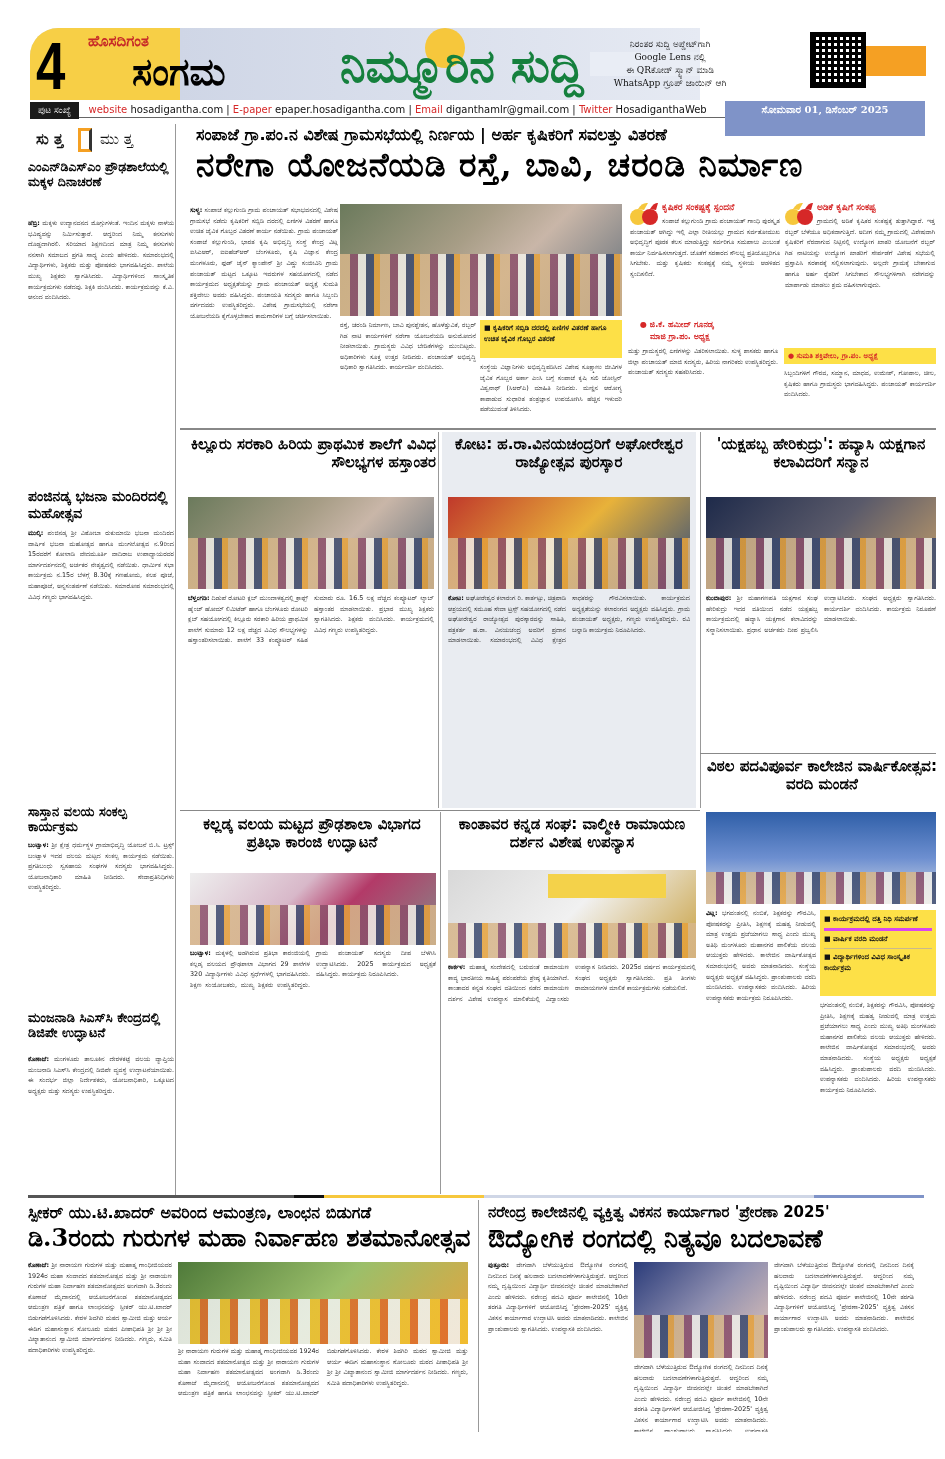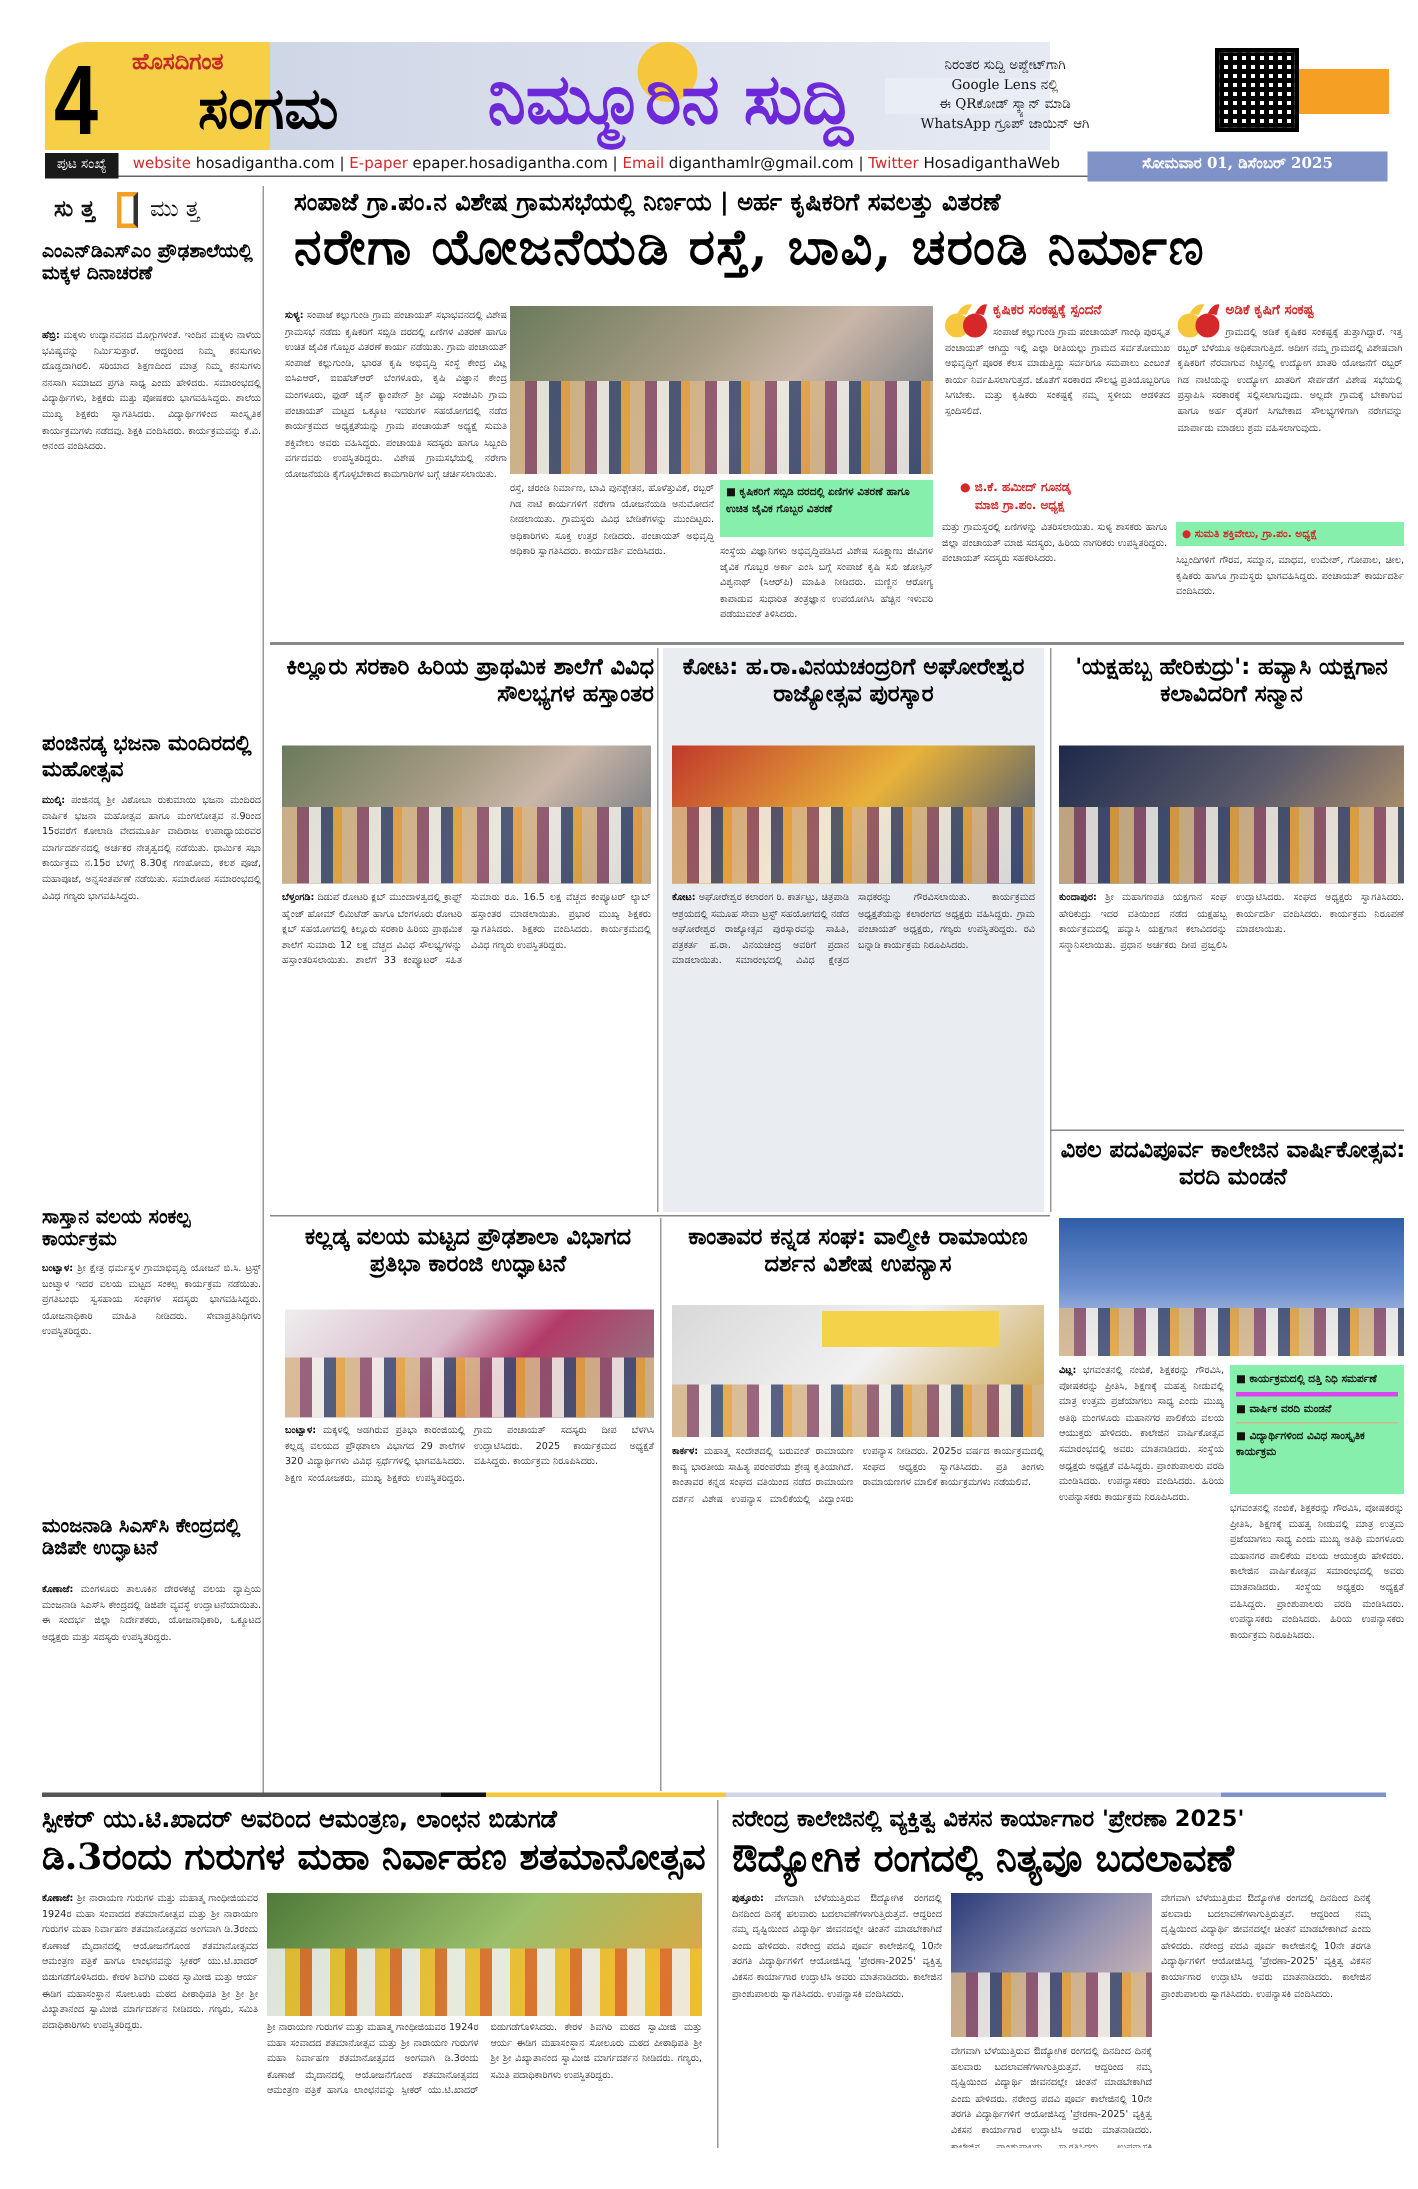--- a/index.html
+++ b/index.html
@@ -8,40 +8,40 @@
   
   .mast { left: 30px; top: 28px; width: 880px; height: 72px; border-radius: 28px 0 0 0; overflow: hidden; background: #d4dbe9; }
   .mast-yellow { left: 0; top: 0; width: 150px; height: 72px; background: #f7cf46; }
   .mast-bg2 { left: 150px; top: 0; width: 520px; height: 72px; background: linear-gradient(90deg,#cfd6e6,#e6eaf3); }
   .mast-white { left: 670px; top: 0; width: 210px; height: 72px; background: #fff; }
   .mast-band { left: 560px; top: 24px; width: 260px; height: 24px; background: #e9edf5; }
   .page-no { left: 6px; top: 2px; font-size: 66px; font-weight: bold; font-family: "Liberation Sans", sans-serif; line-height: 72px; color: #000; transform: scaleX(0.8); transform-origin: left; }
   .brand-small { left: 58px; top: 4px; font-size: 15px; font-weight: bold; color: #c62828; }
   .brand-big { left: 56px; top: 18px; font-size: 38px; font-weight: bold; color: #000; line-height: 52px; margin-left: 46px; }
   .sun { left: 395px; top: 0px; width: 40px; height: 40px; border-radius: 50%; background: #f6c73c; }
-  .section-title { left: 295px; top: 10px; font-size: 46px; font-weight: bold; font-family: "DejaVu Serif", serif; color: #6d28d9; line-height: 56px; }
+  .section-title { left: 310px; top: 10px; font-size: 46px; font-weight: bold; font-family: "DejaVu Serif", serif; color: #15803d; line-height: 56px; }
   .promo { left: 555px; top: 10px; width: 170px; font-size: 9px; text-align: center; line-height: 13px; font-family: "DejaVu Serif", serif; }
   .qr { left: 780px; top: 4px; width: 56px; height: 56px; background:
       repeating-linear-gradient(0deg,#000 0 3px,#fff 3px 6px),
       repeating-linear-gradient(90deg,#000 0 3px,#fff 3px 6px); background-blend-mode: multiply; border: 3px solid #000; }
   .orange-box { left: 866px; top: 46px; width: 60px; height: 30px; background: #f5a023; }
   .infobar { left: 30px; top: 101px; width: 700px; height: 17px; font-size: 10px; line-height: 17px; border-bottom: 1px solid #666; white-space: nowrap; }
   .infobar .tag { background: #1a1a1a; color: #fff; padding: 0 8px; display: inline-block; height: 17px; font-size: 9px; }
   .infobar .red { color: #d62828; }
-  .datebar { left: 725px; top: 101px; width: 200px; height: 20px; background: #7f93c8; color: #fff; font-size: 10px; font-weight: bold; text-align: center; line-height: 17px; font-family: "DejaVu Serif", serif; }
+  .datebar { left: 725px; top: 101px; width: 200px; height: 35px; background: #7f93c8; color: #fff; font-size: 10px; font-weight: bold; text-align: center; line-height: 17px; font-family: "DejaVu Serif", serif; }
   
   .vline { width: 1px; background: #999; }
   .hline { height: 2px; background: #888; }
   .text { font-size: 6.4px; line-height: 10.6px; color: #222; text-align: justify; overflow: hidden; }
   .text b { color: #000; }
   .hd { font-weight: bold; color: #000; line-height: 1.18; }
   .photo { background: linear-gradient(135deg,#6b7a5c,#a79d86 40%,#c9b6a8 60%,#5d6b77); overflow: hidden; }
   .photo .p1 { position:absolute; bottom:0; width:100%; height:55%; background: repeating-linear-gradient(90deg, #d7b68a 0 10px,#8b4f6a 10px 18px,#f1efe8 18px 26px,#3c4a6e 26px 34px,#e6a23b 34px 40px); opacity:.85; }
   .red-h { color: #d62828; font-weight: bold; }
-  .box-tan { background: #86efac; }
+  .box-tan { background: #fde047; }
   .grey-panel { background: #e9ecf1; }
 </style>
 </head>
 <body>
 
 <div class="abs mast">
   <div class="abs mast-yellow"></div>
   <div class="abs mast-bg2"></div>
   <div class="abs mast-band"></div>
   <div class="abs mast-white"></div>

